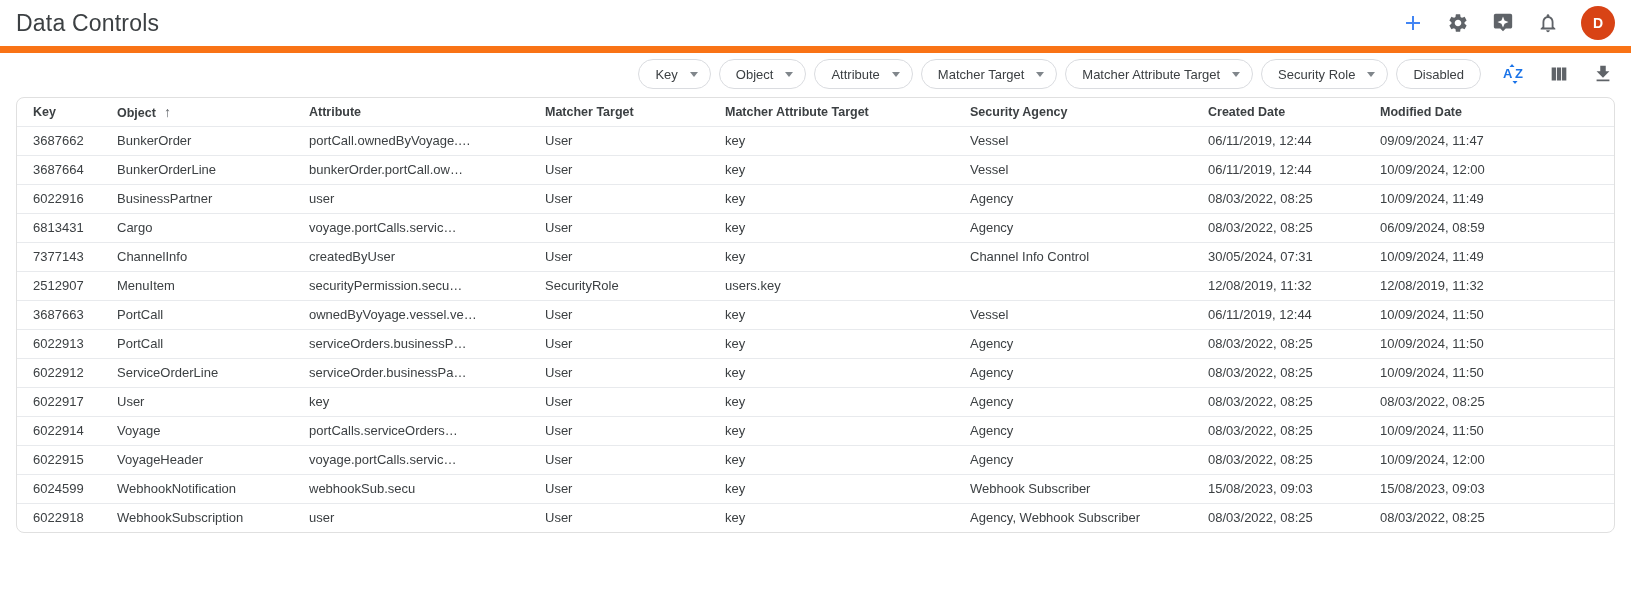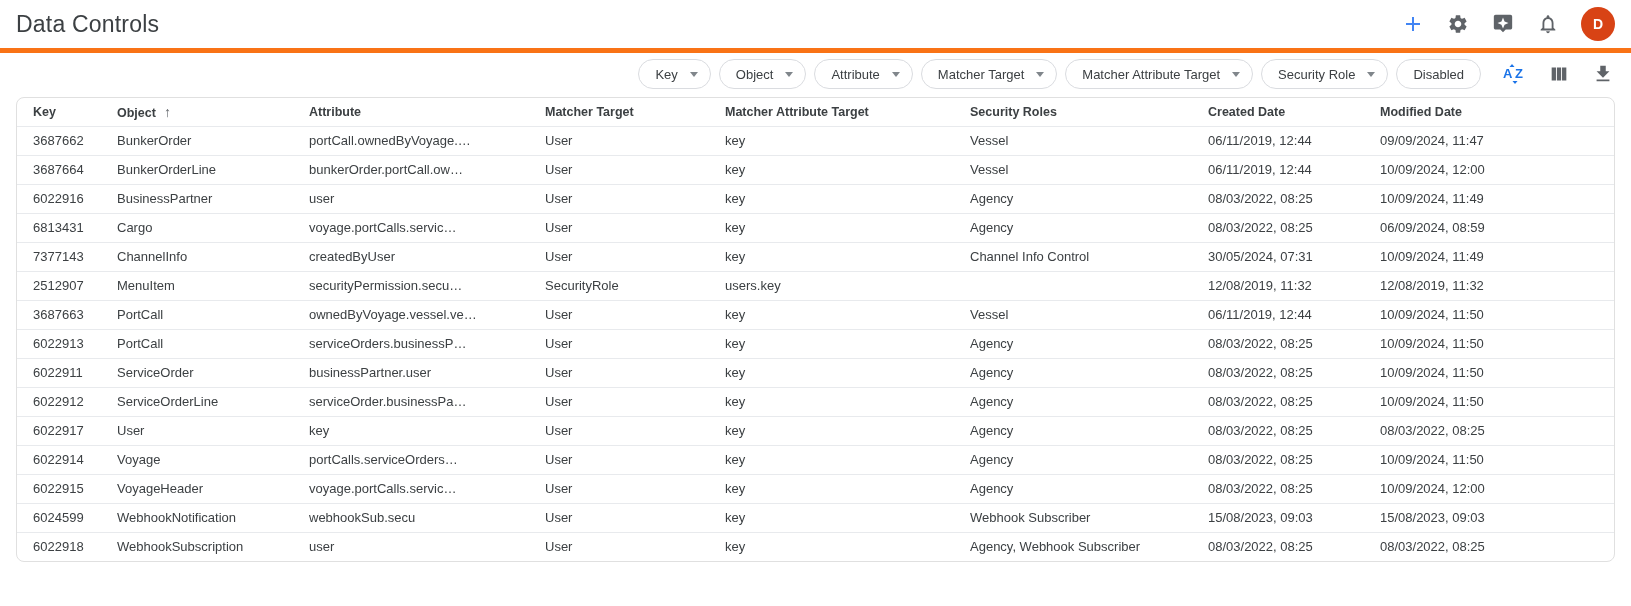--- a/index.html
+++ b/index.html
@@ -1,21 +1,21 @@
 <!DOCTYPE html>
 <html><head>
 <meta charset="utf-8">
 <style>
   * { box-sizing: border-box; margin: 0; padding: 0; }
   html,body { width:1631px; height:606px; background:#ffffff; overflow:hidden;
     font-family:"Liberation Sans", sans-serif; color:#3c4043; }
 
   
   .app-header { display:flex; justify-content:space-between; align-items:center;
-    height:53px; padding:0 16px; border-bottom:5px solid #f97316; }
+    height:53px; padding:0 16px; border-bottom:7px solid #f97316; }
   .page-title { font-size:23px; font-weight:400; color:#3c4043; letter-spacing:.2px; }
   .header-actions { display:flex; align-items:center; gap:21px; }
   .icon-btn { width:24px; height:24px; display:flex; align-items:center; justify-content:center; cursor:pointer; }
   .icon-btn svg { display:block; }
   .avatar { width:34px; height:34px; border-radius:50%; background:#d84315; color:#fff;
     display:flex; align-items:center; justify-content:center; font-size:14px; font-weight:bold; cursor:pointer; }
 
   
   .controls-row { display:flex; justify-content:flex-end; align-items:center;
     height:42px; padding:0 16px; gap:8px; }
@@ -150,21 +150,21 @@
         <col class="w7">
         <col class="w8">
     </colgroup>
     <thead>
       <tr>
           <th><span>Key</span></th>
           <th><span>Object</span><span class="sort-arrow">↑</span></th>
           <th><span>Attribute</span></th>
           <th><span>Matcher Target</span></th>
           <th><span>Matcher Attribute Target</span></th>
-          <th><span>Security Roles</span></th>
+          <th><span>Security Agency</span></th>
           <th><span>Created Date</span></th>
           <th><span>Modified Date</span></th>
         </tr>
     </thead>
     <tbody>
         <tr>
           <td>3687662</td>
           <td>BunkerOrder</td>
           <td>portCall.ownedByVoyage.…</td>
           <td>User</td>
@@ -237,30 +237,20 @@
           <td>6022913</td>
           <td>PortCall</td>
           <td>serviceOrders.businessP…</td>
           <td>User</td>
           <td>key</td>
           <td>Agency</td>
           <td>08/03/2022, 08:25</td>
           <td>10/09/2024, 11:50</td>
         </tr>
         <tr>
-          <td>6022911</td>
-          <td>ServiceOrder</td>
-          <td>businessPartner.user</td>
-          <td>User</td>
-          <td>key</td>
-          <td>Agency</td>
-          <td>08/03/2022, 08:25</td>
-          <td>10/09/2024, 11:50</td>
-        </tr>
-        <tr>
           <td>6022912</td>
           <td>ServiceOrderLine</td>
           <td>serviceOrder.businessPa…</td>
           <td>User</td>
           <td>key</td>
           <td>Agency</td>
           <td>08/03/2022, 08:25</td>
           <td>10/09/2024, 11:50</td>
         </tr>
         <tr>

